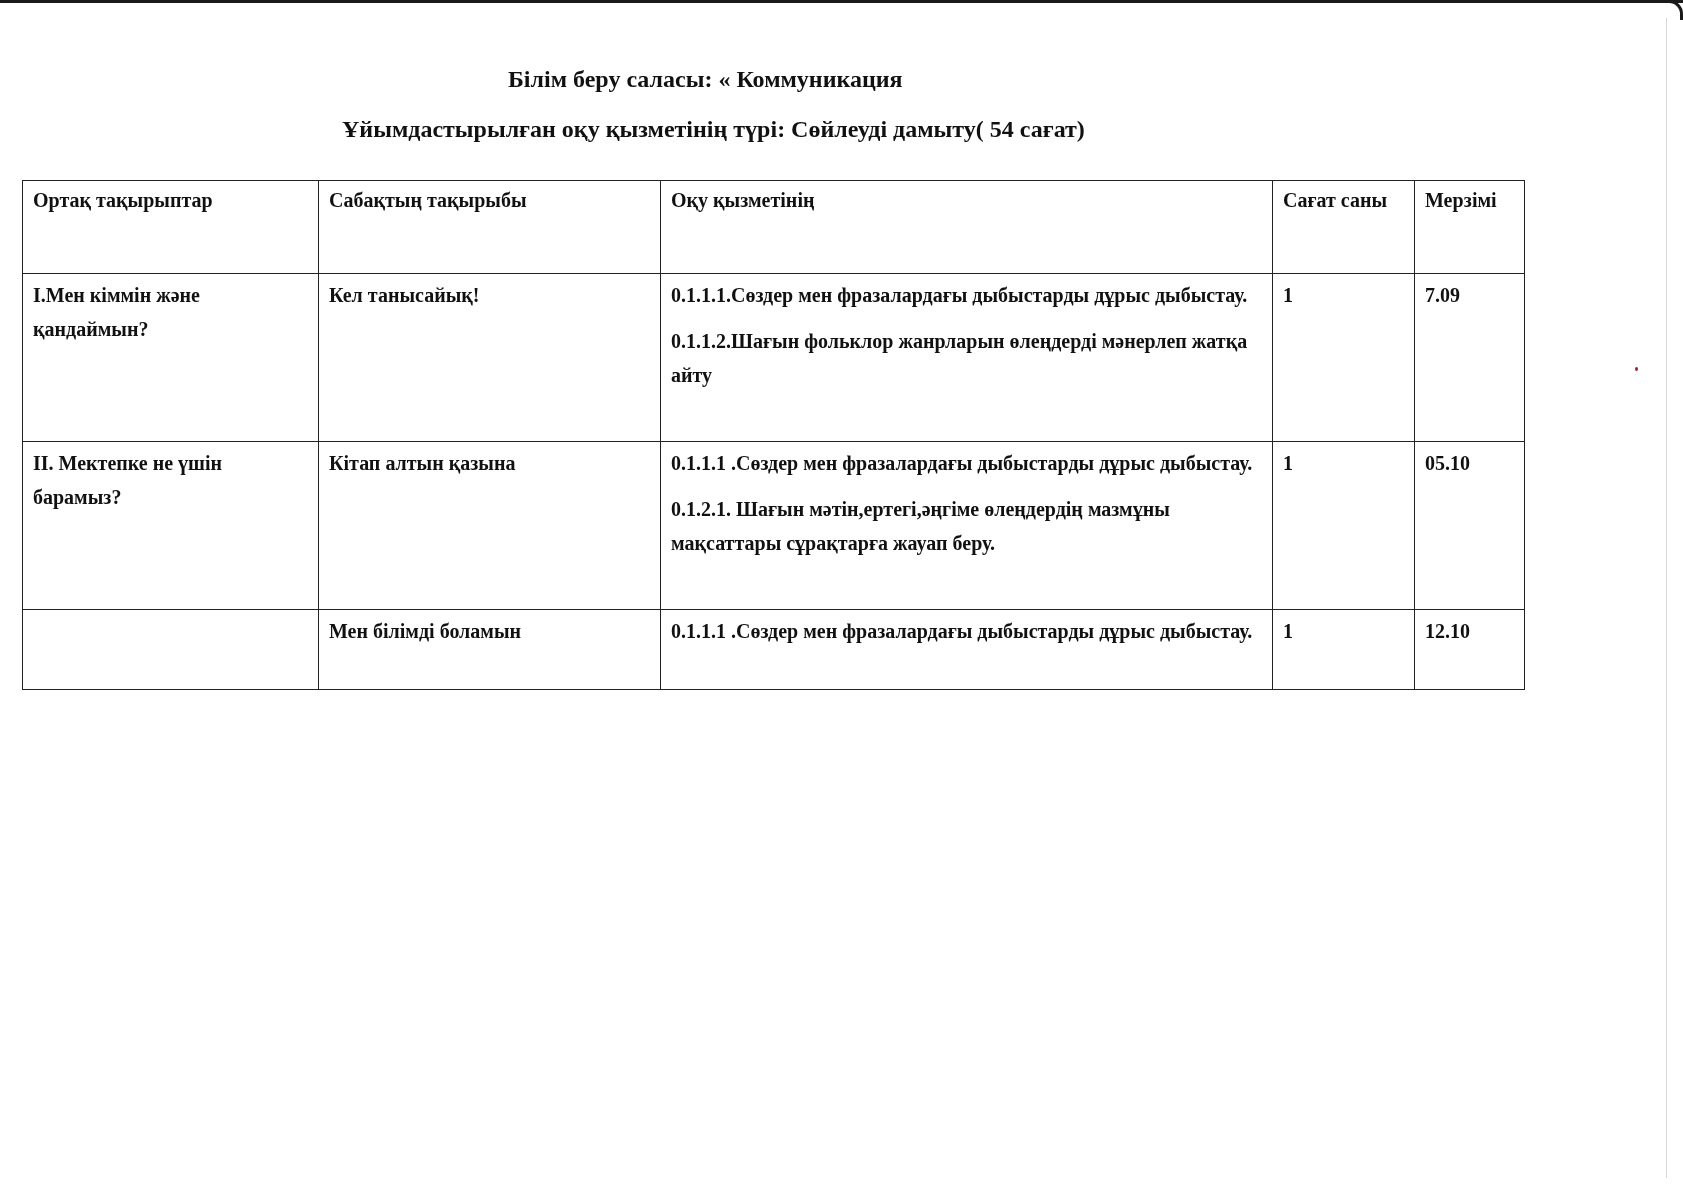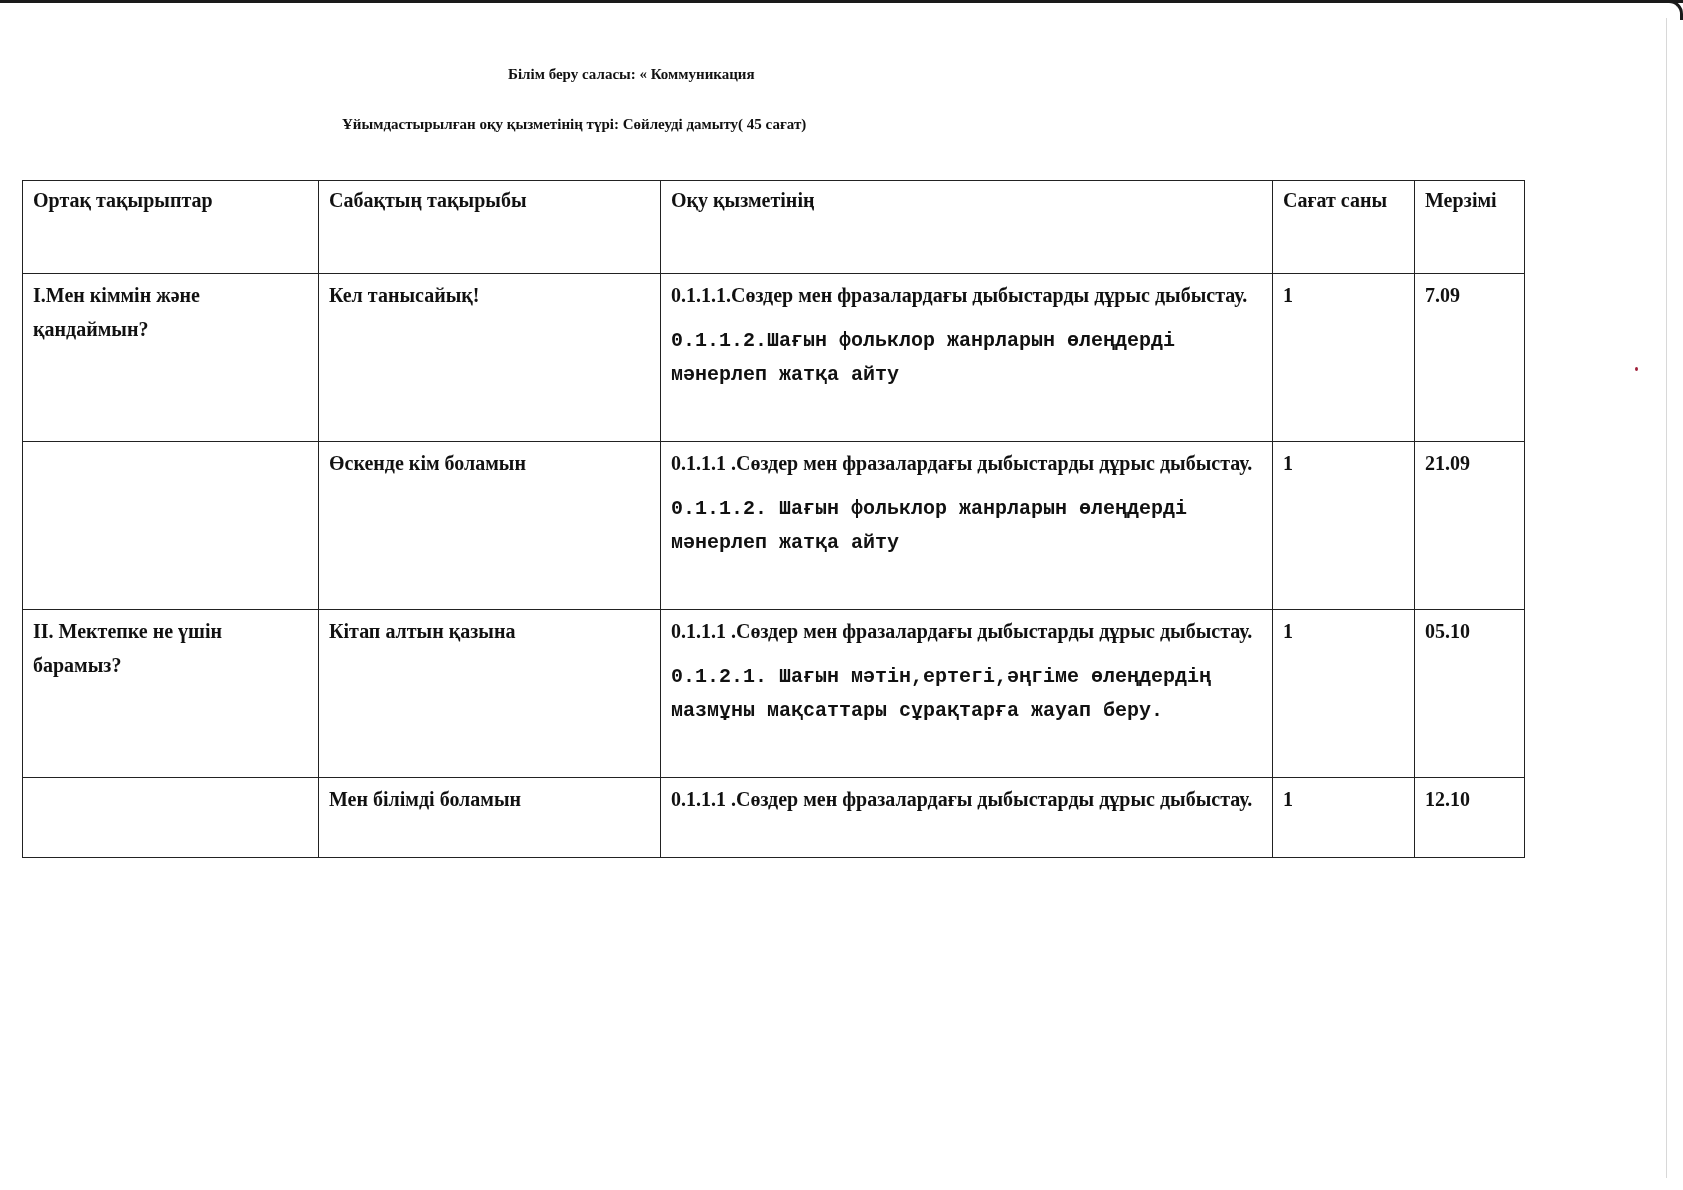--- a/index.html
+++ b/index.html
@@ -39,21 +39,21 @@
   .red-dot {
     position: absolute;
     left: 1635px; top: 367px;
     width: 3px; height: 4px;
     background: #a0203a;
     border-radius: 50%;
   }
   .heading {
     position: absolute;
     font-weight: bold;
-    font-size: 15px;
+    font-size: 24px;
     white-space: nowrap;
   }
   .heading-1 { left: 508px; top: 66px; }
   .heading-2 { left: 342px; top: 116px; }
 
   table.plan {
     position: absolute;
     left: 22px;
     top: 180px;
     border-collapse: collapse;
@@ -73,38 +73,38 @@
   table.plan th { padding-top: 2px; }
   col.c1 { width: 296px; }
   col.c2 { width: 342px; }
   col.c3 { width: 612px; }
   col.c4 { width: 142px; }
   col.c5 { width: 110px; }
   tr.head-row { height: 93px; }
   tr.data-row { height: 168px; }
   tr.last-row { height: 80px; }
   .obj { display: block; }
-  .obj + .obj { margin-top: 12px; font-family: Liberation Mono, monospace; }
+  .obj + .obj { margin-top: 12px; }
   .cut-bottom {
     position: absolute;
     left: 0; top: 1178px;
     width: 1683px; height: 12px;
     background: #ffffff;
   }
 </style>
 </head>
 <body>
 
 <div class="scan-border-top"></div>
 <div class="scan-corner"></div>
 <div class="scan-right-edge"></div>
 <div class="red-dot"></div>
 
 <div class="heading heading-1">Білім беру саласы: « Коммуникация</div>
-<div class="heading heading-2">Ұйымдастырылған оқу қызметінің түрі: Сөйлеуді дамыту( 45 сағат)</div>
+<div class="heading heading-2">Ұйымдастырылған оқу қызметінің түрі: Сөйлеуді дамыту( 54 сағат)</div>
 
 <table class="plan">
   <colgroup>
     <col class="c1">
       <col class="c2">
       <col class="c3">
       <col class="c4">
       <col class="c5">
   </colgroup>
   <thead>
@@ -121,30 +121,20 @@
       <td>І.Мен кіммін және қандаймын?</td>
       <td>Кел танысайық!</td>
       <td>
         <span class="obj">0.1.1.1.Сөздер мен фразалардағы  дыбыстарды дұрыс дыбыстау.</span>
         <span class="obj">0.1.1.2.Шағын фольклор жанрларын өлеңдерді мәнерлеп жатқа айту</span>
       </td>
       <td>1</td>
       <td>7.09</td>
     </tr>
     <tr class="data-row">
-      <td></td>
-      <td>Өскенде кім боламын</td>
-      <td>
-        <span class="obj">0.1.1.1 .Сөздер мен фразалардағы  дыбыстарды дұрыс дыбыстау.</span>
-        <span class="obj">0.1.1.2. Шағын фольклор жанрларын өлеңдерді мәнерлеп жатқа айту</span>
-      </td>
-      <td>1</td>
-      <td>21.09</td>
-    </tr>
-    <tr class="data-row">
       <td>ІІ. Мектепке не үшін барамыз?</td>
       <td>Кітап алтын қазына</td>
       <td>
         <span class="obj">0.1.1.1 .Сөздер мен фразалардағы  дыбыстарды дұрыс дыбыстау.</span>
         <span class="obj">0.1.2.1. Шағын мәтін,ертегі,әңгіме өлеңдердің мазмұны мақсаттары сұрақтарға жауап беру.</span>
       </td>
       <td>1</td>
       <td>05.10</td>
     </tr>
     <tr class="last-row">

